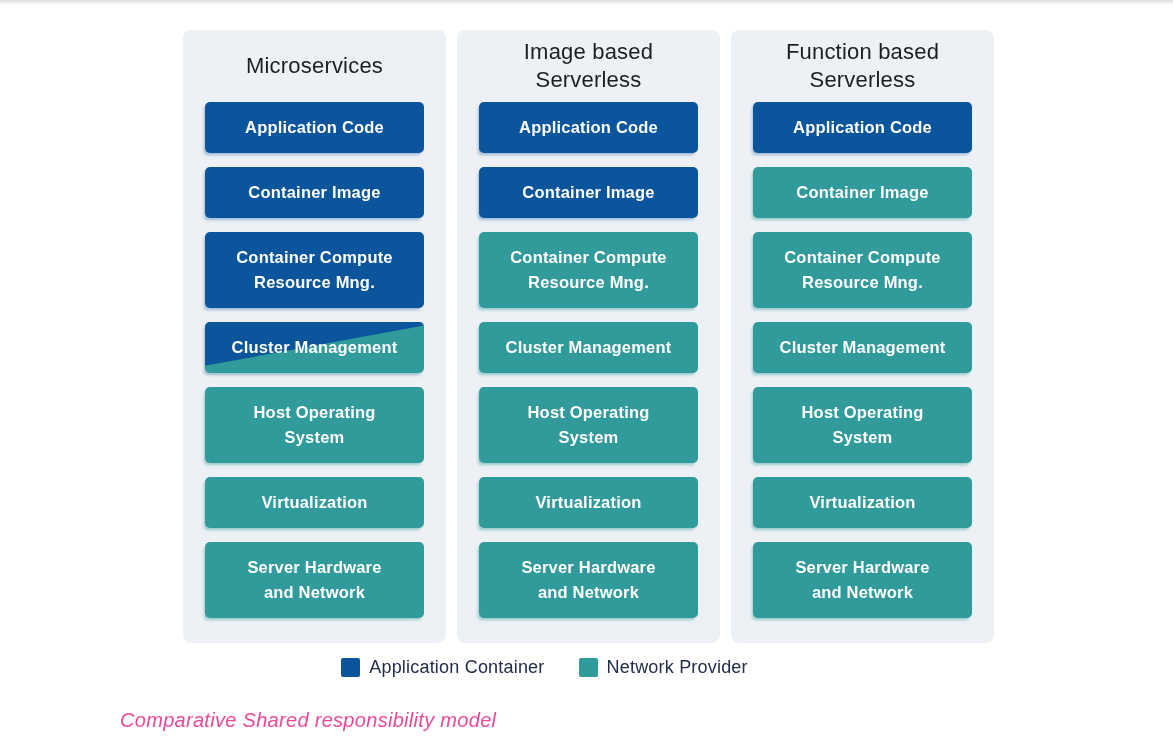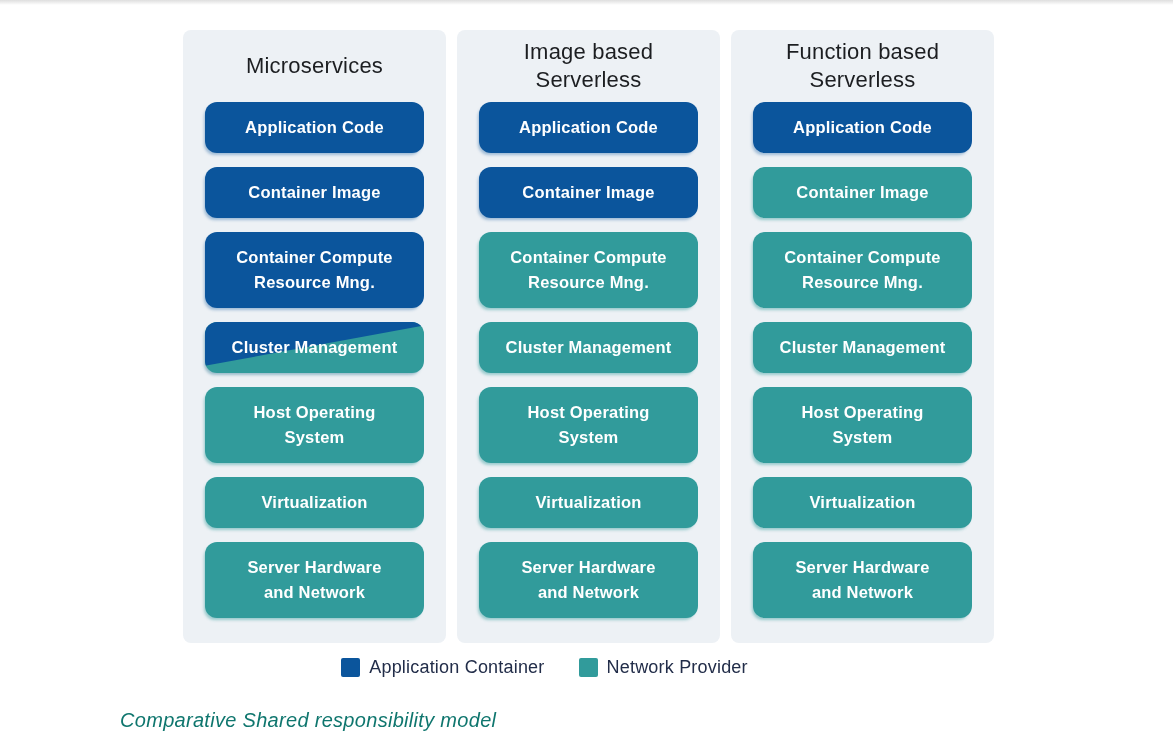--- a/index.html
+++ b/index.html
@@ -50,21 +50,21 @@
     letter-spacing: 0.2px;
     white-space: pre-line;
   }
   .stack {
     display: flex;
     flex-direction: column;
     gap: 14px;
   }
   .box {
     position: relative;
-    border-radius: 12px;
+    border-radius: 5px;
     padding: 13px 6px;
     display: flex;
     align-items: center;
     justify-content: center;
     text-align: center;
     overflow: hidden;
     box-sizing: border-box;
   }
   .box-label {
     position: relative;
@@ -121,21 +121,21 @@
     font-size: 18px;
     color: #222d49;
     letter-spacing: 0.2px;
   }
   .caption {
     position: absolute;
     left: 120px;
     top: 709px;
     font-size: 20px;
     font-style: italic;
-    color: #0f766e;
+    color: #ec4899;
     letter-spacing: 0.3px;
   }
 </style>
 </head>
 <body>
 
 <div class="page">
   <div class="top-edge-shadow"></div>
 
   <div class="columns-row">

